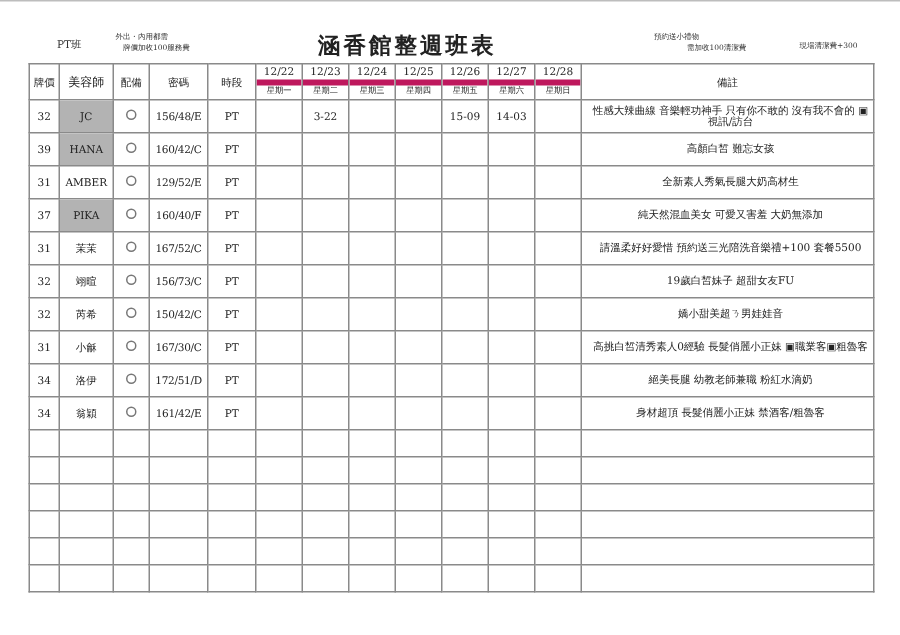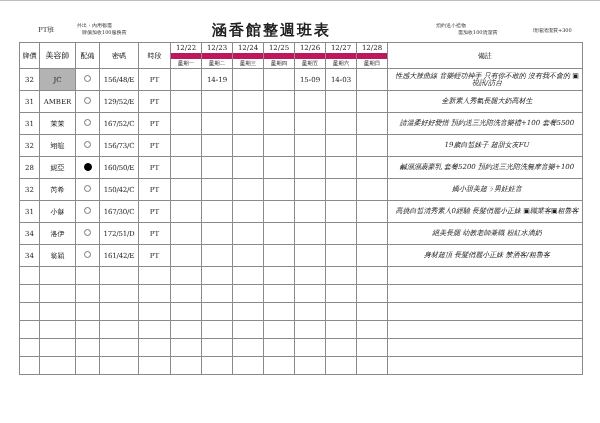--- a/index.html
+++ b/index.html
@@ -8,30 +8,30 @@
   .topline { position:absolute; left:0; top:0; width:600px; height:1px; background:#bdbdbd; }
   .hdr-small { position:absolute; font-size:5px; line-height:7px; color:#333; white-space:nowrap; }
   .pt-label { position:absolute; left:38px; top:25px; font-size:7px; color:#333; }
   .title { position:absolute; left:212px; top:21px; font-size:15px; font-weight:bold; letter-spacing:2px; color:#222; }
   .scene-fee { position:absolute; left:533px; top:27px; font-size:5px; color:#333; }
 
   table.sched { position:absolute; left:19px; top:42px; border-collapse:collapse; table-layout:fixed; }
   table.sched td, table.sched th { border:1px solid #8a8a8a; padding:0; font-weight:normal;
         text-align:center; vertical-align:middle; overflow:hidden; white-space:nowrap; }
   table.sched th { font-size:7px; color:#222; }
-  table.sched .date-top { height:10px; font-size:7px; border-bottom:6px solid #be185d; line-height:10px; }
+  table.sched .date-top { height:10px; font-size:7px; border-bottom:4px solid #be185d; line-height:10px; }
   table.sched .date-bot { height:9px; font-size:5.5px; line-height:9px; }
   table.sched td { height:21px; font-size:7px; }
   td.age { font-size:7px; }
   td.name { font-size:7px; }
   td.name.hl { background:#b3b3b3; }
   td.code { font-size:6.5px; letter-spacing:-0.2px; }
   td.slot { font-size:6.5px; }
   td.shift { font-size:7.5px; }
-  td.note { text-align:right; padding-left:4px !important; font-size:5px; line-height:7px; white-space:normal !important;font-style:italic; }
+  td.note { text-align:right; padding-left:4px !important; font-size:5px; line-height:7px; white-space:normal !important; }
   .circle { display:inline-block; width:7px; height:7px; border:1px solid #777; border-radius:50%; box-sizing:border-box; }
   .circle.filled { background:#000; border-color:#000; width:8px; height:8px; }
   .split { display:flex; flex-direction:column; height:100%; }
 </style>
 </head>
 <body>
 
 <div class="topline"></div>
 
 <div class="pt-label">PT班</div>
@@ -111,44 +111,74 @@
     </tr>
   </thead>
   <tbody id="rows-body">
       <tr>
         <td class="age">32</td>
         <td class="name hl">JC</td>
         <td><span class="circle"></span></td>
         <td class="code">156/48/E</td>
         <td class="slot">PT</td>
         <td class="shift"></td>
-        <td class="shift">14-19</td>
+        <td class="shift">3-22</td>
         <td class="shift"></td>
         <td class="shift"></td>
         <td class="shift">15-09</td>
         <td class="shift">14-03</td>
         <td class="shift"></td>
         <td class="note">性感大辣曲線 音樂輕功神手 只有你不敢的 沒有我不會的 ▣視訊/訪台</td>
       </tr>
       <tr>
+        <td class="age">39</td>
+        <td class="name hl">HANA</td>
+        <td><span class="circle"></span></td>
+        <td class="code">160/42/C</td>
+        <td class="slot">PT</td>
+        <td class="shift"></td>
+        <td class="shift"></td>
+        <td class="shift"></td>
+        <td class="shift"></td>
+        <td class="shift"></td>
+        <td class="shift"></td>
+        <td class="shift"></td>
+        <td class="note">高顏白皙 難忘女孩</td>
+      </tr>
+      <tr>
         <td class="age">31</td>
         <td class="name">AMBER</td>
         <td><span class="circle"></span></td>
         <td class="code">129/52/E</td>
         <td class="slot">PT</td>
         <td class="shift"></td>
         <td class="shift"></td>
         <td class="shift"></td>
         <td class="shift"></td>
         <td class="shift"></td>
         <td class="shift"></td>
         <td class="shift"></td>
         <td class="note">全新素人秀氣長腿大奶高材生</td>
       </tr>
       <tr>
+        <td class="age">37</td>
+        <td class="name hl">PIKA</td>
+        <td><span class="circle"></span></td>
+        <td class="code">160/40/F</td>
+        <td class="slot">PT</td>
+        <td class="shift"></td>
+        <td class="shift"></td>
+        <td class="shift"></td>
+        <td class="shift"></td>
+        <td class="shift"></td>
+        <td class="shift"></td>
+        <td class="shift"></td>
+        <td class="note">純天然混血美女 可愛又害羞 大奶無添加</td>
+      </tr>
+      <tr>
         <td class="age">31</td>
         <td class="name">茉茉</td>
         <td><span class="circle"></span></td>
         <td class="code">167/52/C</td>
         <td class="slot">PT</td>
         <td class="shift"></td>
         <td class="shift"></td>
         <td class="shift"></td>
         <td class="shift"></td>
         <td class="shift"></td>
@@ -165,35 +195,20 @@
         <td class="shift"></td>
         <td class="shift"></td>
         <td class="shift"></td>
         <td class="shift"></td>
         <td class="shift"></td>
         <td class="shift"></td>
         <td class="shift"></td>
         <td class="note">19歲白皙妹子 超甜女友FU</td>
       </tr>
       <tr>
-        <td class="age">28</td>
-        <td class="name">妮亞</td>
-        <td><span class="circle filled"></span></td>
-        <td class="code">160/50/E</td>
-        <td class="slot">PT</td>
-        <td class="shift"></td>
-        <td class="shift"></td>
-        <td class="shift"></td>
-        <td class="shift"></td>
-        <td class="shift"></td>
-        <td class="shift"></td>
-        <td class="shift"></td>
-        <td class="note">鹹濕濕裹豪乳 套餐5200 預約送三光陪洗無摩音樂+100</td>
-      </tr>
-      <tr>
         <td class="age">32</td>
         <td class="name">芮希</td>
         <td><span class="circle"></span></td>
         <td class="code">150/42/C</td>
         <td class="slot">PT</td>
         <td class="shift"></td>
         <td class="shift"></td>
         <td class="shift"></td>
         <td class="shift"></td>
         <td class="shift"></td>

